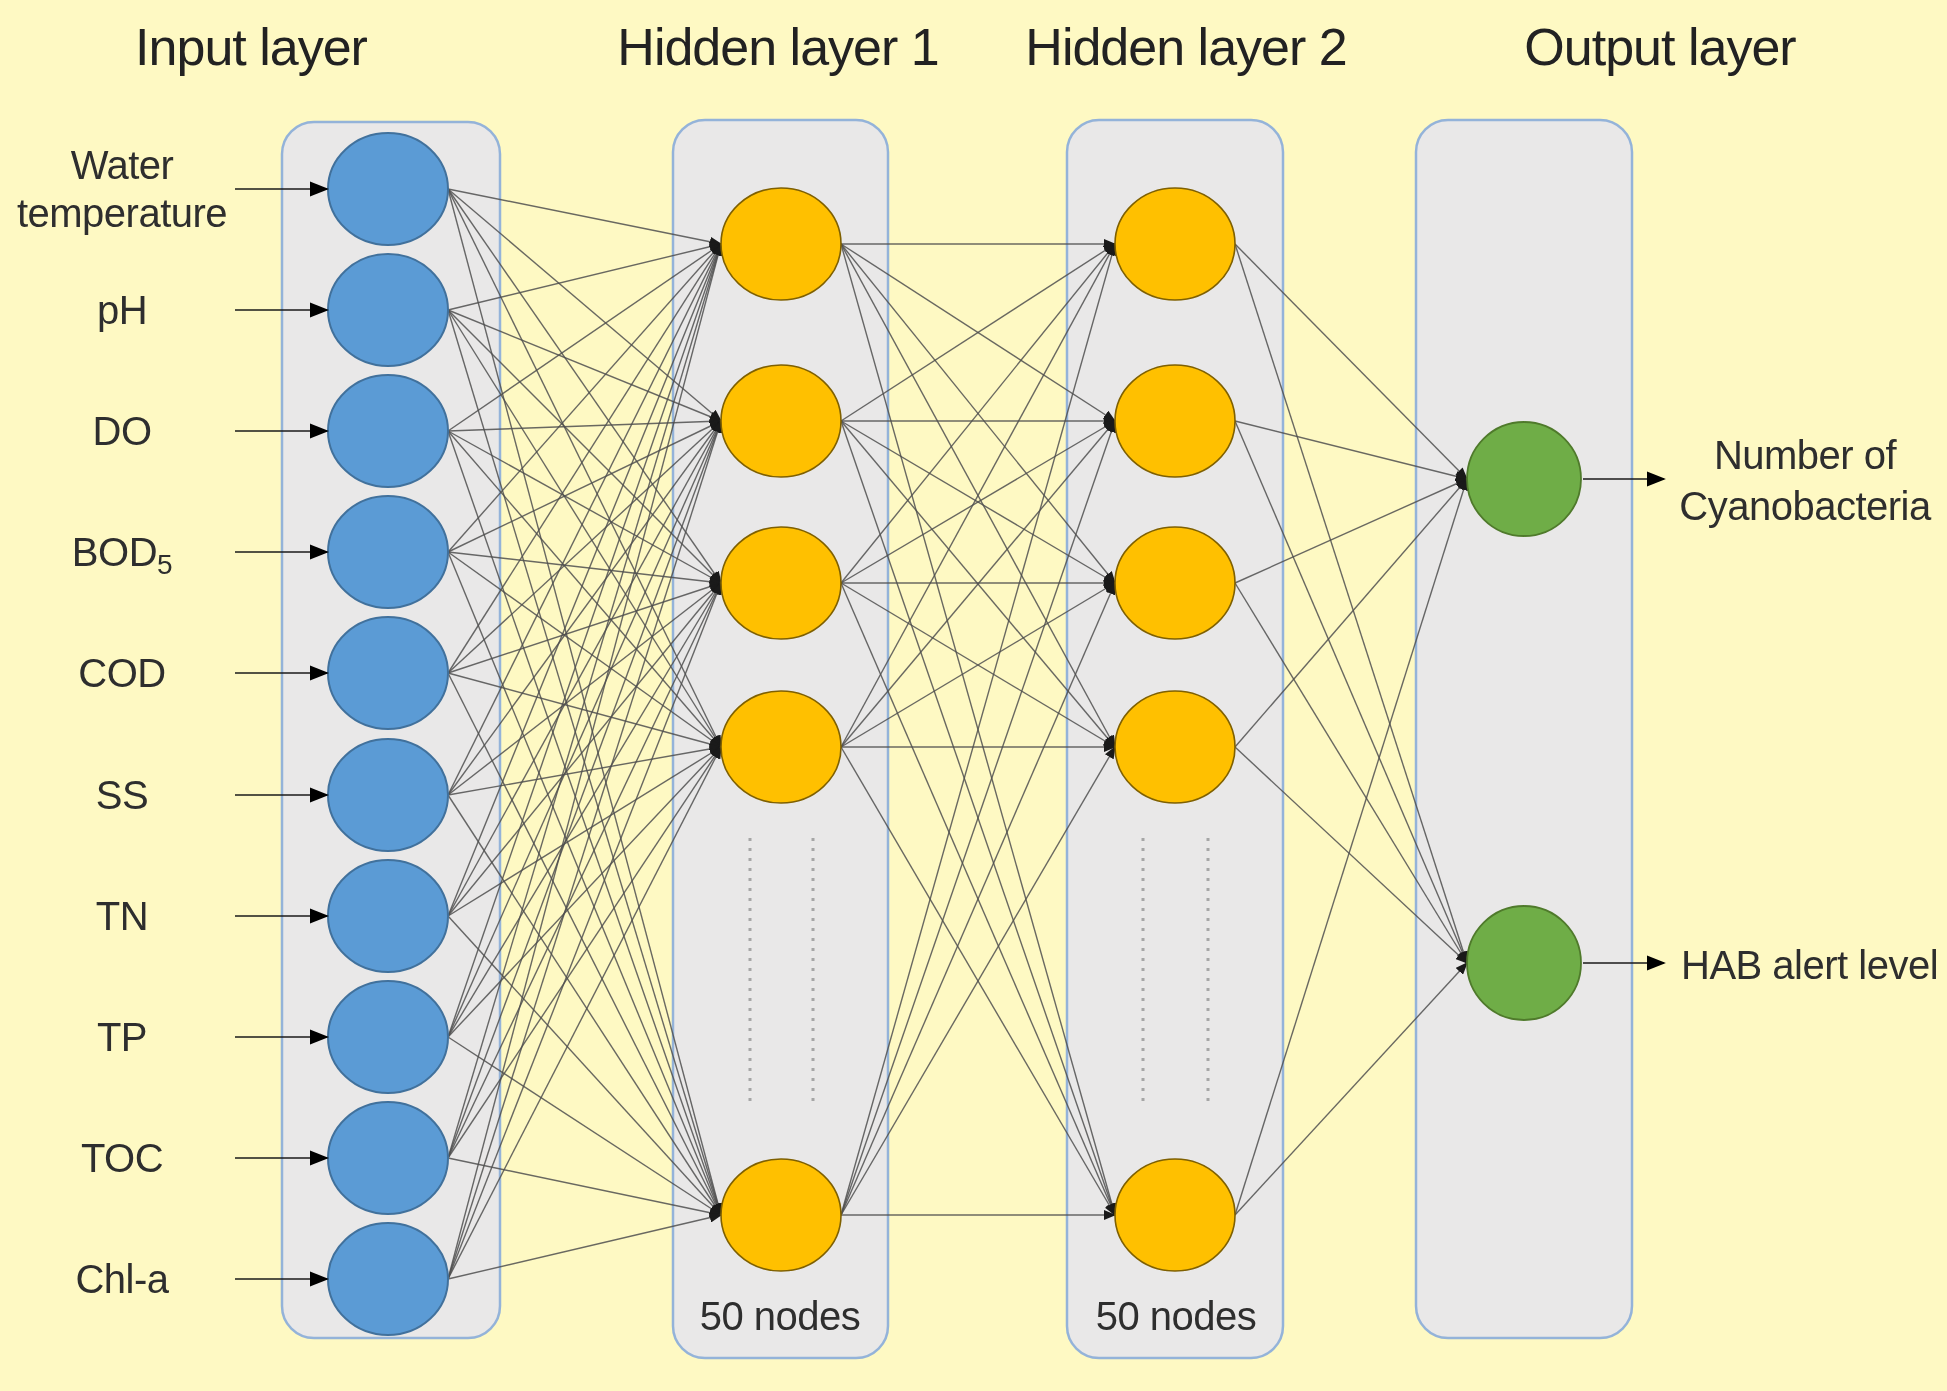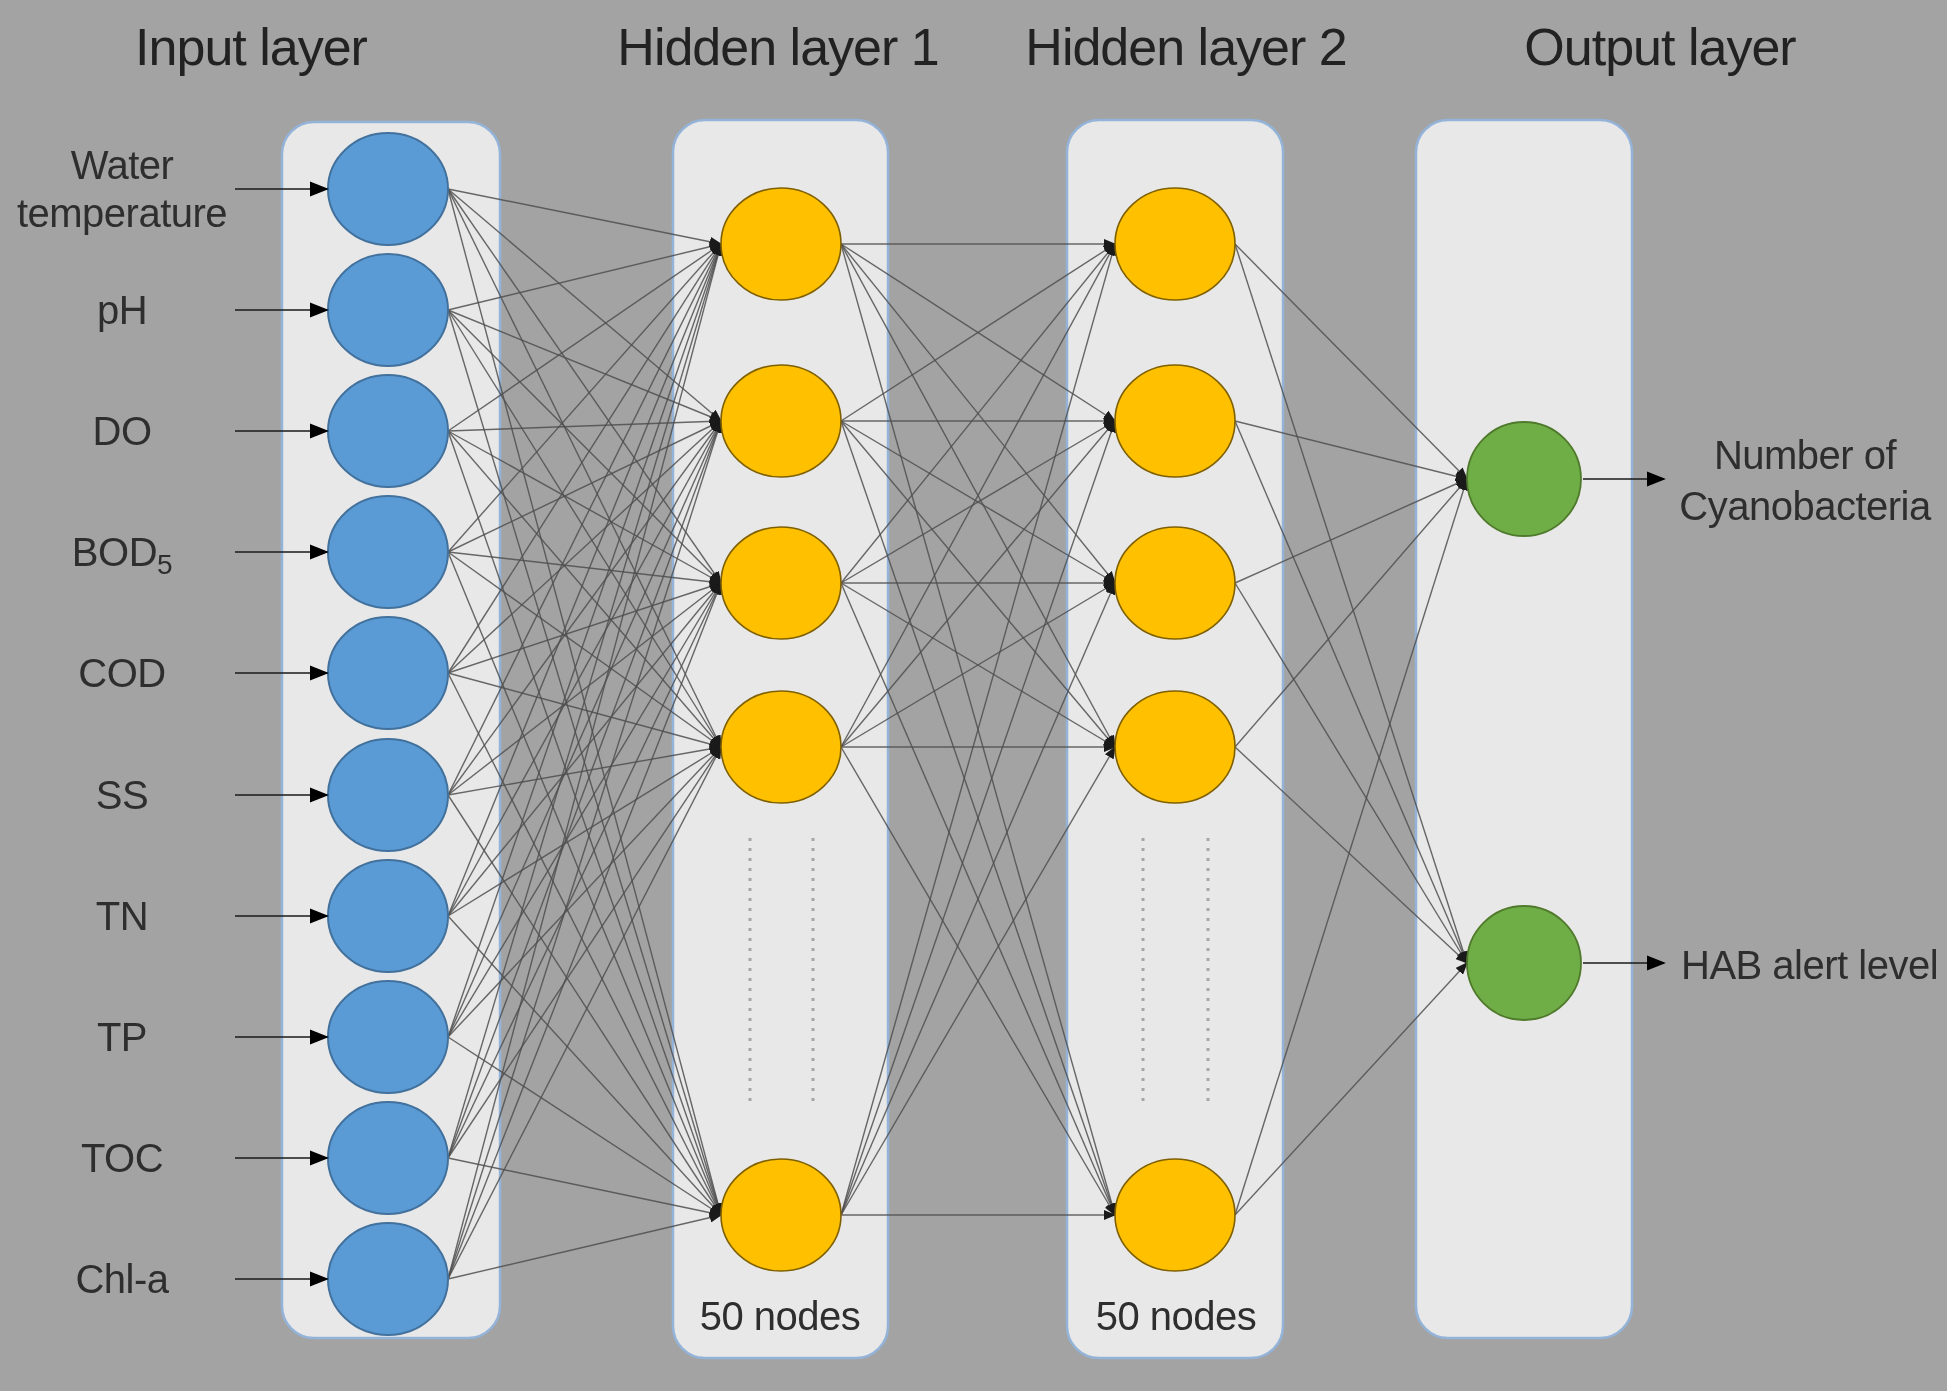--- a/index.html
+++ b/index.html
@@ -4,21 +4,21 @@
 <style>
   html, body {
     margin: 0;
     padding: 0;
     background: #ffffff;
   }
   .stage {
     position: relative;
     width: 1947px;
     height: 1391px;
-    background: #a3a3a3;
+    background: #fef9c3;
     overflow: hidden;
     font-family: "Liberation Sans", sans-serif;
   }
   svg { display: block; }
   text {
     font-family: "Liberation Sans", sans-serif;
     fill: #2b2b2b;
   }
   .layer-title {
     font-size: 52px;

